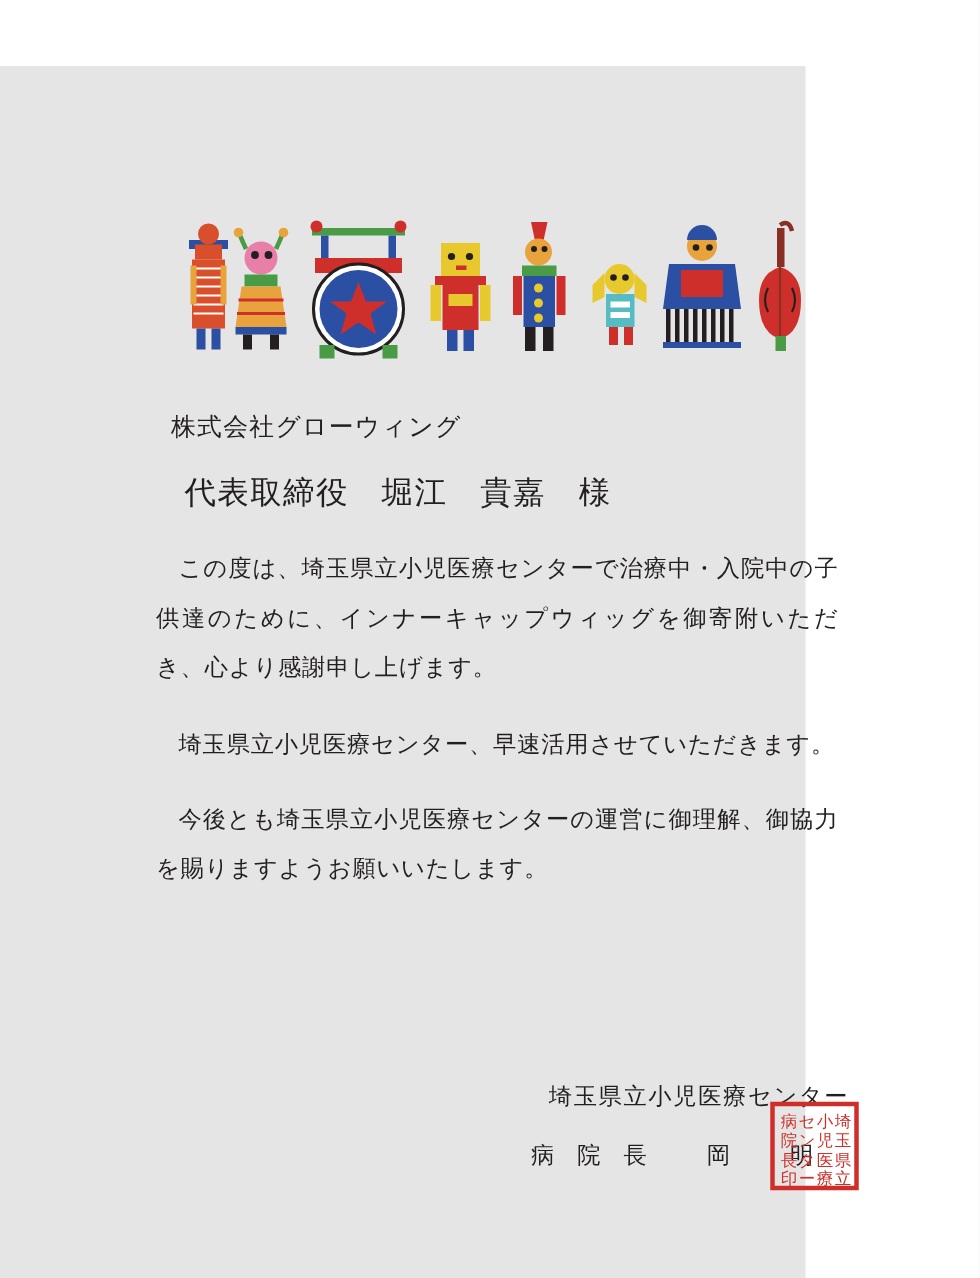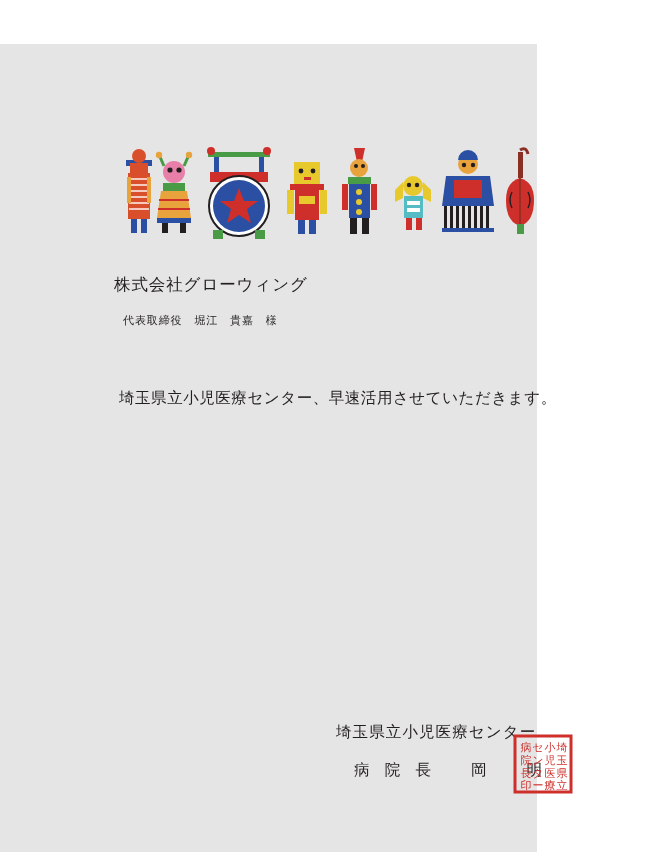--- a/index.html
+++ b/index.html
@@ -41,21 +41,21 @@
     left: 114px;
     top: 228px;
     width: 460px;
   }
   .addressee .line1 {
     font-size: 16.5px;
     letter-spacing: 0.9px;
     line-height: 1.6;
   }
   .addressee .line2 {
-    font-size: 11px;
+    font-size: 21px;
     letter-spacing: 0.9px;
     line-height: 1.6;
     margin-top: 14px;
     padding-left: 9px;
   }
 
   .body-text {
     position: absolute;
     left: 104px;
     top: 320px;
@@ -86,20 +86,21 @@
   .signature {
     position: absolute;
     left: 336px;
     top: 676px;
     width: 260px;
     font-size: 15.5px;
     letter-spacing: 1.1px;
   }
   .signature .org {
     line-height: 1.6;
+    text-align: center;
   }
   .signature .title-name {
     margin-top: 14px;
     padding-left: 18px;
     line-height: 1.6;
     letter-spacing: 3px;
     font-family: Liberation Mono, monospace;
   }
 
   
@@ -246,21 +247,23 @@
       </g>
     </svg>
   </div>
 
   <div class="addressee">
     <div class="line1">株式会社グローウィング</div>
     <div class="line2">代表取締役　堀江　貴嘉　様</div>
   </div>
 
   <div class="body-text">
+    <p class="indent">この度は、埼玉県立小児医療センターで治療中・入院中の子供達のために、インナーキャップウィッグを御寄附いただき、心より感謝申し上げます。</p>
     <p class="indent gap-top">埼玉県立小児医療センター、早速活用させていただきます。</p>
+    <p class="indent gap-top">今後とも埼玉県立小児医療センターの運営に御理解、御協力を賜りますようお願いいたします。</p>
   </div>
 
 
   <div class="signature">
     <div class="org">埼玉県立小児医療センター</div>
     <div class="title-name">病 院 長　　岡　　明</div>
   </div>
 
   <div class="seal">
     <svg width="60" height="60" viewBox="0 0 60 60" xmlns="http://www.w3.org/2000/svg">

